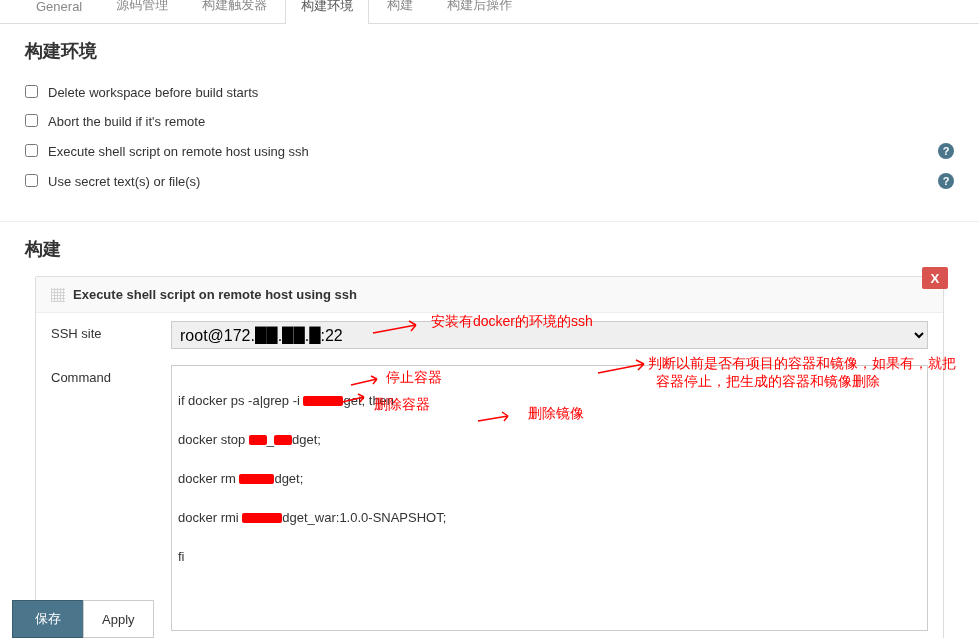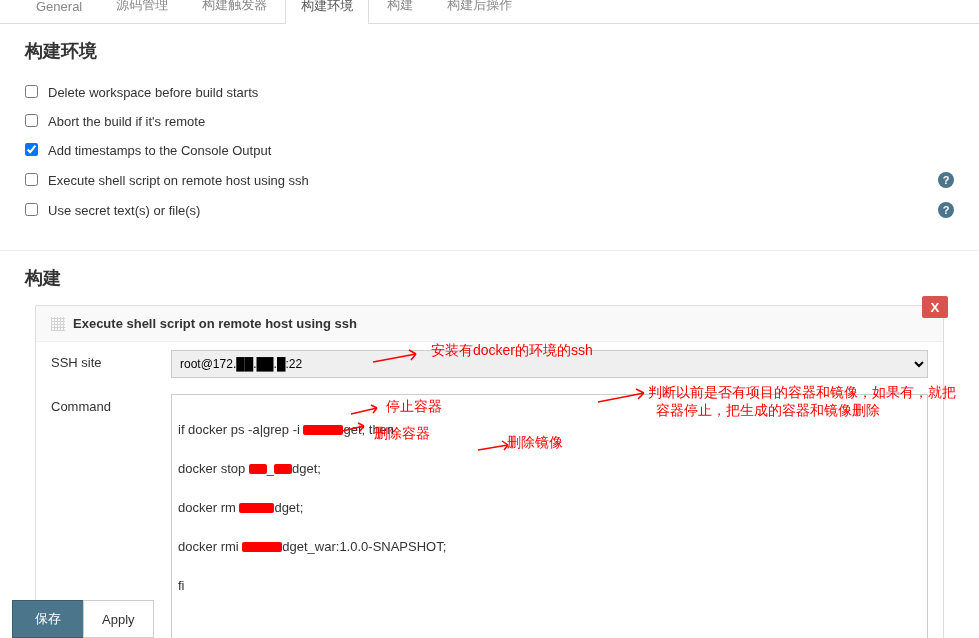--- a/index.html
+++ b/index.html
@@ -20,21 +20,21 @@
     
     .build-step { margin: 15px 10px; border: 1px solid #ddd; border-radius: 2px; background: #fff; position: relative; }
     .build-step-header { padding: 10px 15px; font-weight: bold; background: #f9f9f9; border-bottom: 1px solid #eee; display: flex; align-items: center; }
     .drag-handle { width: 14px; height: 14px; margin-right: 8px; background-image: repeating-linear-gradient(0deg, #bbb 0 1px, transparent 1px 3px), repeating-linear-gradient(90deg, #bbb 0 1px, transparent 1px 3px); opacity: 0.6; }
     .delete-btn { position: absolute; right: -5px; top: -10px; background: #d9534f; color: #fff; width: 26px; height: 22px; border: none; font-weight: bold; cursor: pointer; border-radius: 2px; }
     
     .form-row { display: flex; padding: 8px 15px; align-items: flex-start; }
     .form-label { width: 120px; flex-shrink: 0; padding-top: 5px; }
     .form-control { flex: 1; position: relative; }
     
-    select.site-select { width: 100%; padding: 4px; height: 28px; border: 1px solid #ccc; font-size: 12px; }
+    select.site-select { width: 100%; padding: 4px; height: 28px; border: 1px solid #ccc; font-size: 16px; }
     
     .redact { display: inline-block; background: #ff0000; height: 10px; vertical-align: middle; border-radius: 2px; }
     
     
     .annot { position: absolute; color: #ff0000; font-size: 14px; pointer-events: none; font-family: 'Microsoft YaHei', sans-serif; white-space: nowrap; }
     .arrow { position: absolute; pointer-events: none; }
     
     .bottom-bar { position: fixed; bottom: 0; left: 12px; display: flex; z-index: 10; }
     .btn-save { background: #4b758b; color: #fff; border: 1px solid #3a5d6e; padding: 9px 22px; font-size: 13px; cursor: pointer; }
     .btn-apply { background: #fff; color: #333; border: 1px solid #ccc; padding: 9px 18px; font-size: 13px; cursor: pointer; margin-left: -1px; }
@@ -70,26 +70,20 @@
     </div>
   </div>
 
   <div class="checkbox-row">
     <div class="left">
       <input type="checkbox" style="">
       <span>Abort the build if it's remote</span>
     </div>
   </div>
 
-  <div class="checkbox-row">
-    <div class="left">
-      <input type="checkbox" checked="" style="">
-      <span>Add timestamps to the Console Output</span>
-    </div>
-  </div>
 
   <div class="checkbox-row">
     <div class="left">
       <input type="checkbox" style="">
       <span>Execute shell script on remote host using ssh</span>
     </div>
     <div class="help-icon">?</div>
   </div>
 
   <div class="checkbox-row">
@@ -155,21 +149,21 @@
         <div class="annot" style="left:350px;top:56px">停止容器</div>
 
         <svg class="arrow" style="left:300px;top:80px;width:35px;height:14px" viewBox="0 0 35 14">
             <path d="M2 10 L28 4 M28 4 L22 1 M28 4 L24 9" stroke="#ff0000" stroke-width="1.5" fill="none"></path>
           </svg>
         <div class="annot" style="left:338px;top:83px">删除容器</div>
 
         <svg class="arrow" style="left:440px;top:98px;width:40px;height:14px" viewBox="0 0 40 14">
             <path d="M2 10 L32 5 M32 5 L26 1 M32 5 L28 10" stroke="#ff0000" stroke-width="1.5" fill="none"></path>
           </svg>
-        <div class="annot" style="left:471px;top:92px">删除镜像</div>
+        <div class="annot" style="left:492px;top:92px">删除镜像</div>
       </div>
     </div>
   </div>
 
 </div>
 
 <div class="bottom-bar">
   <button class="btn-save">保存</button>
   <button class="btn-apply">Apply</button>
 </div>

